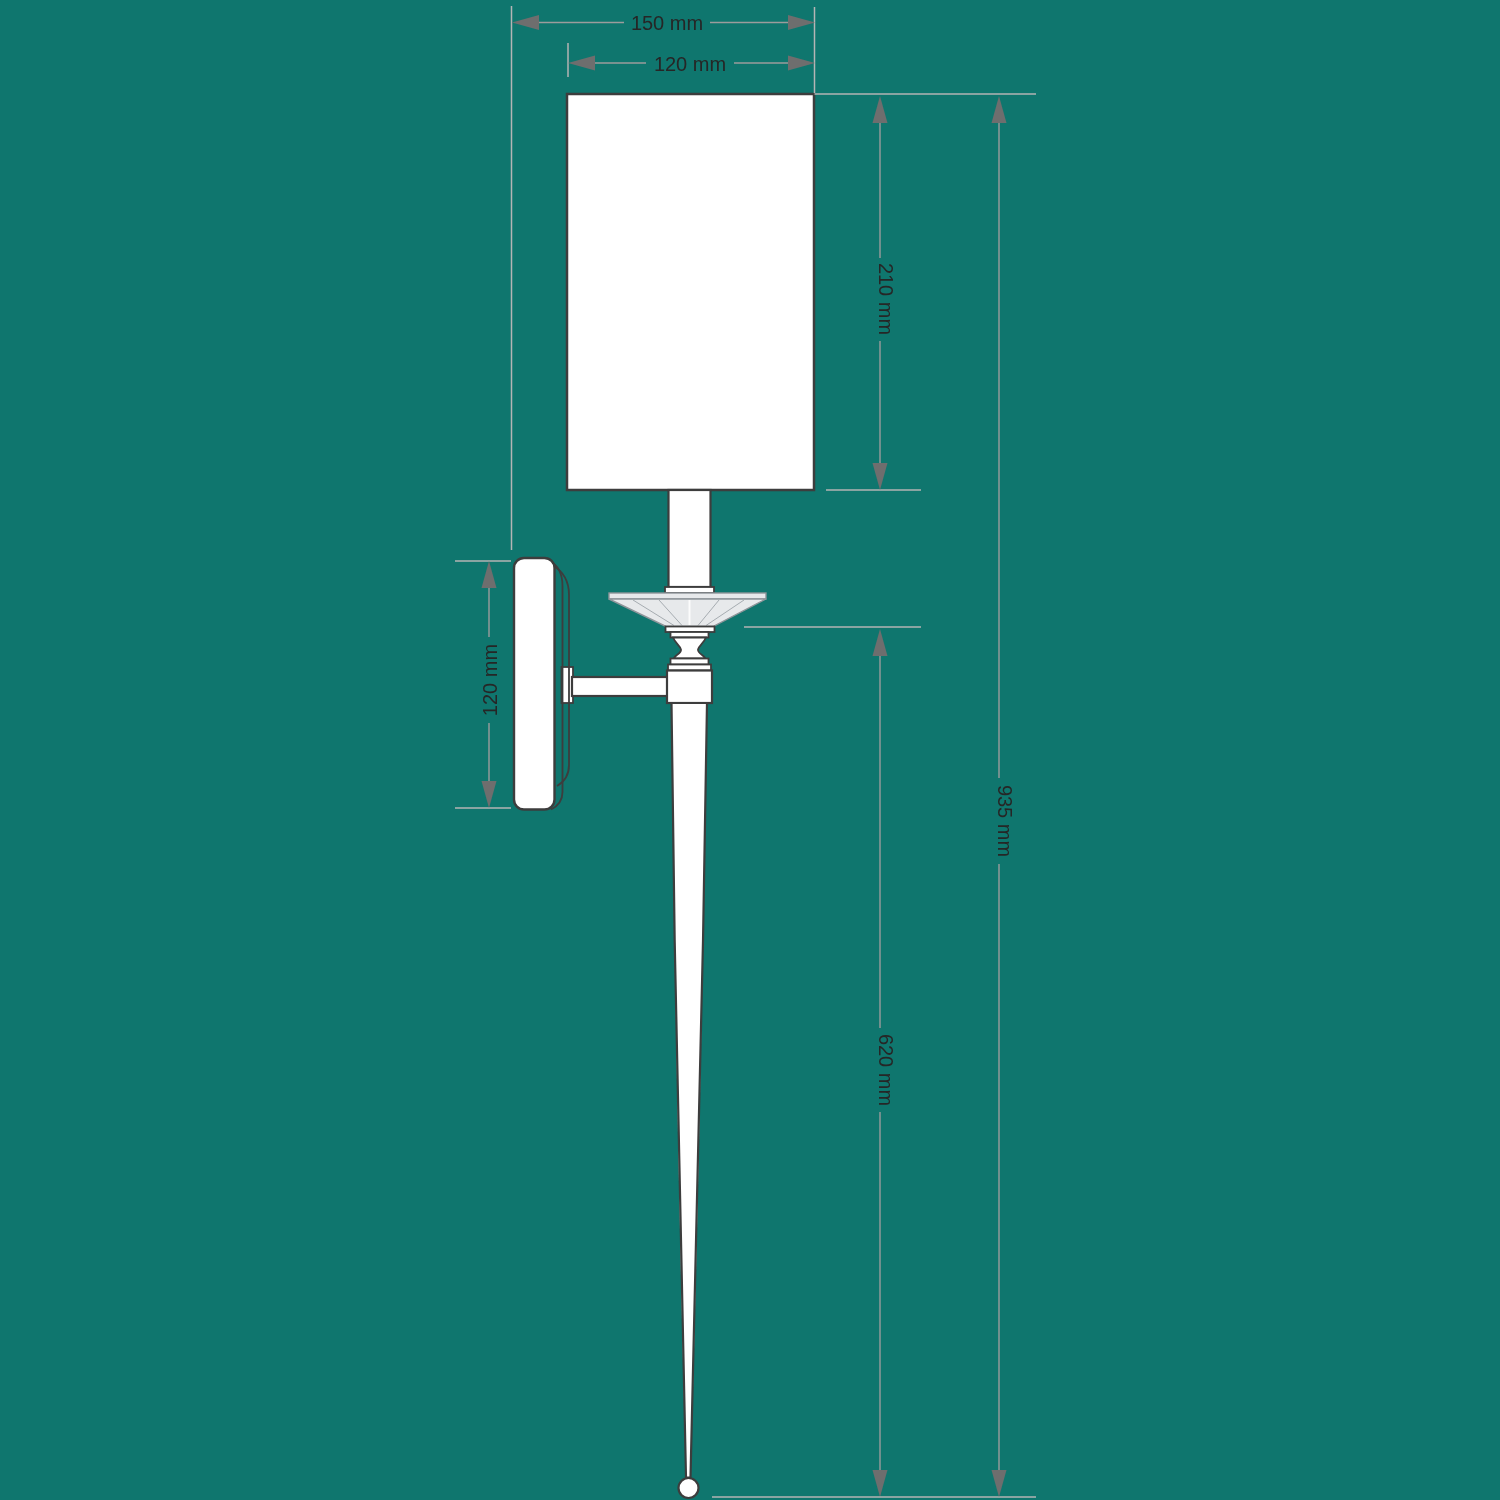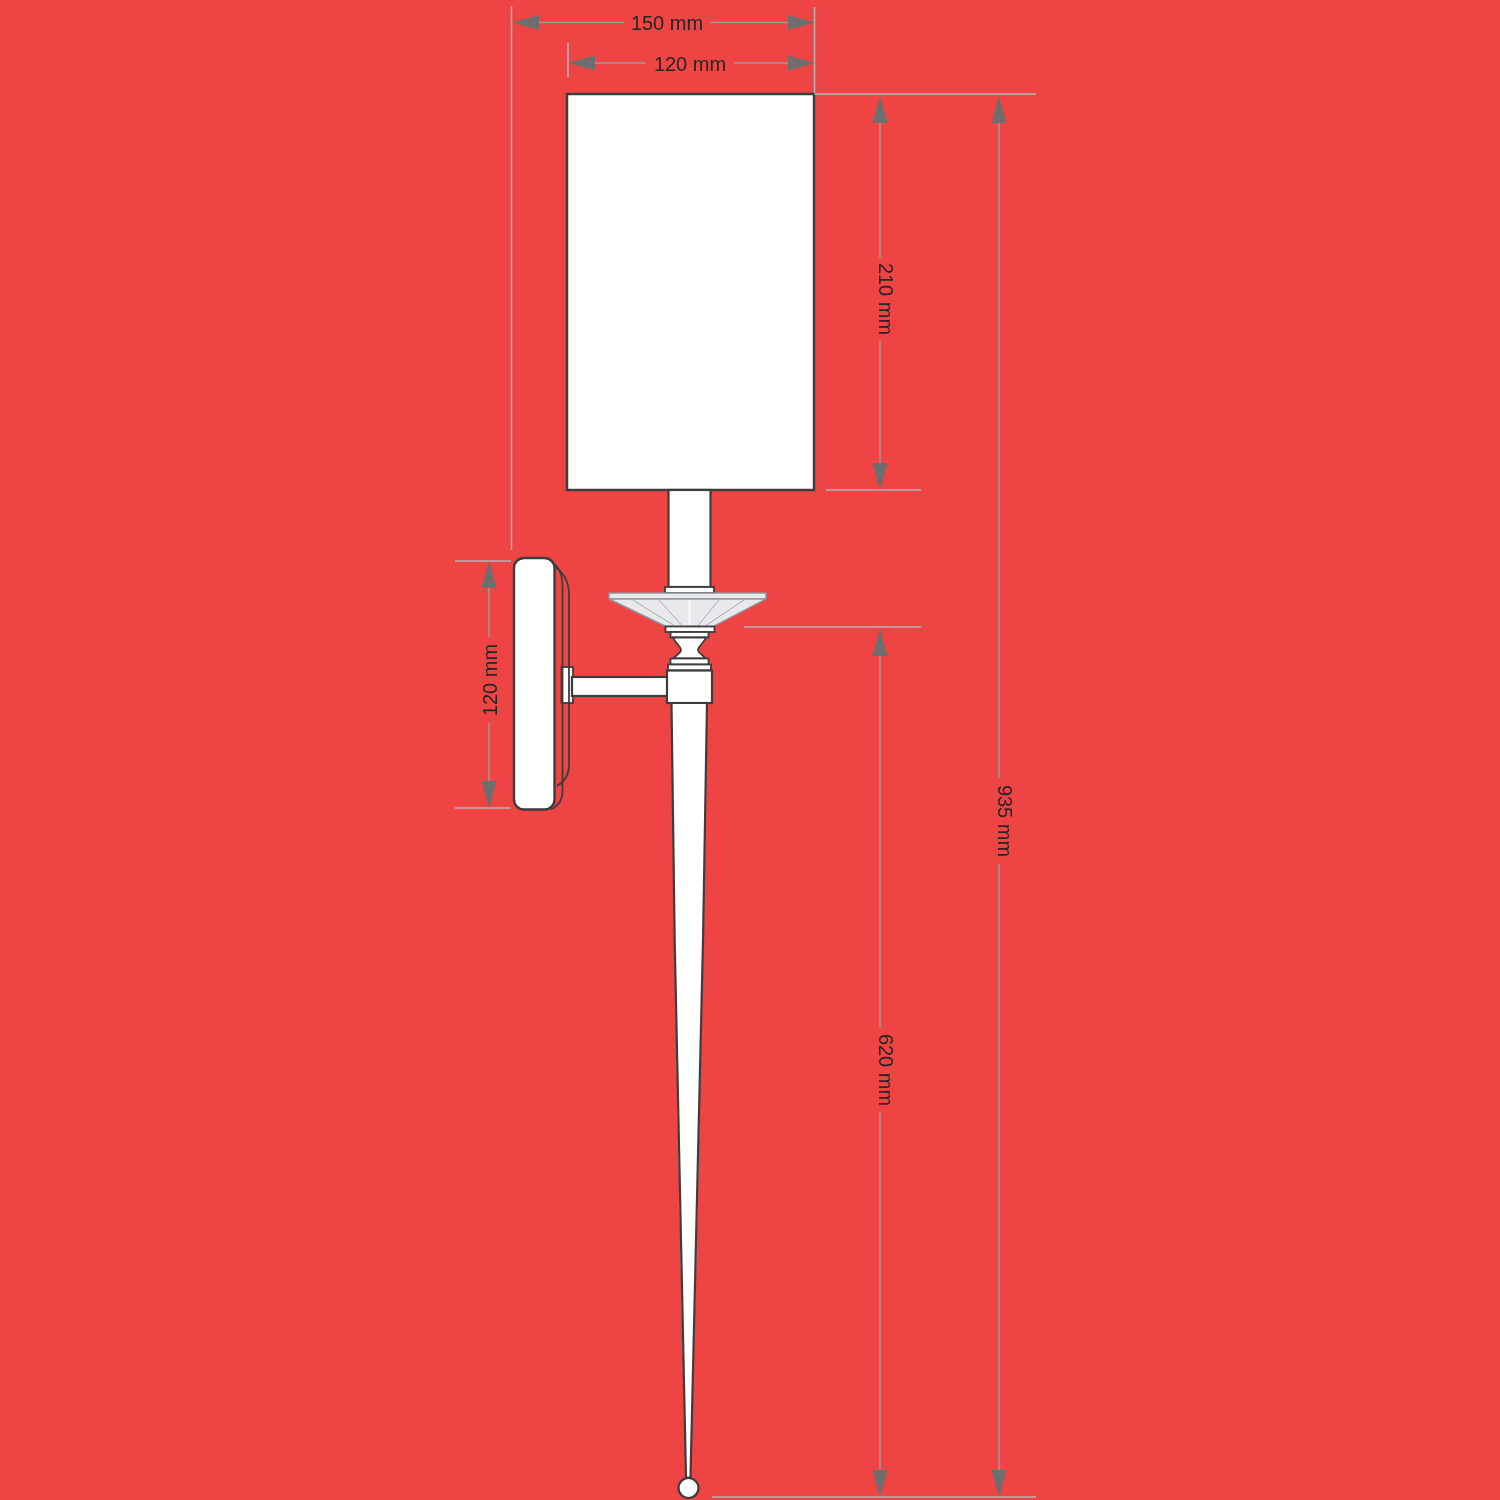--- a/index.html
+++ b/index.html
@@ -1,16 +1,16 @@
 <!DOCTYPE html>
 <html><head>
 <meta charset="utf-8">
 <style>
   html,body{margin:0;padding:0;background:#ffffff;}
-  .canvas{width:1500px;height:1500px;background:#ef4444;position:relative;overflow:hidden;
+  .canvas{width:1500px;height:1500px;background:#0f766e;position:relative;overflow:hidden;
           font-family:"Liberation Sans", sans-serif;}
   svg{display:block;}
   .ln-dark{fill:#ffffff;stroke:#3d3d3d;stroke-width:2.2;}
   .ln-dark-thin{fill:#ffffff;stroke:#3d3d3d;stroke-width:1.8;}
   .glass{fill:#e7e9eb;stroke:#8f959a;stroke-width:1.4;}
   .fold{stroke:#a6acb1;stroke-width:1;fill:none;}
   .hilite{stroke:#ffffff;stroke-width:2;fill:none;opacity:.85;}
   .dim{stroke:#9c9c9c;stroke-width:1.4;fill:none;}
   .ext{stroke:#b5b5b5;stroke-width:1.5;fill:none;}
   .arr{fill:#6e6e6e;stroke:none;}

